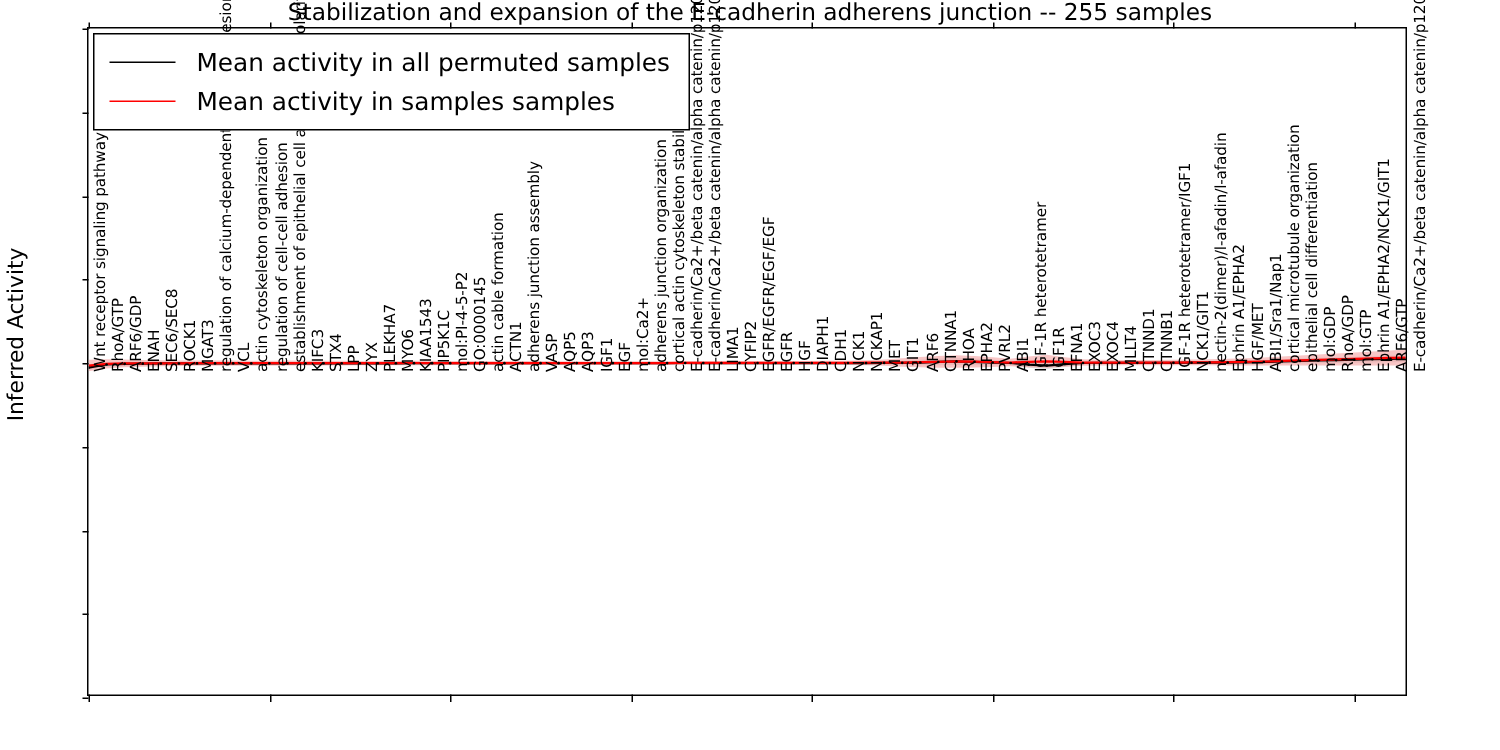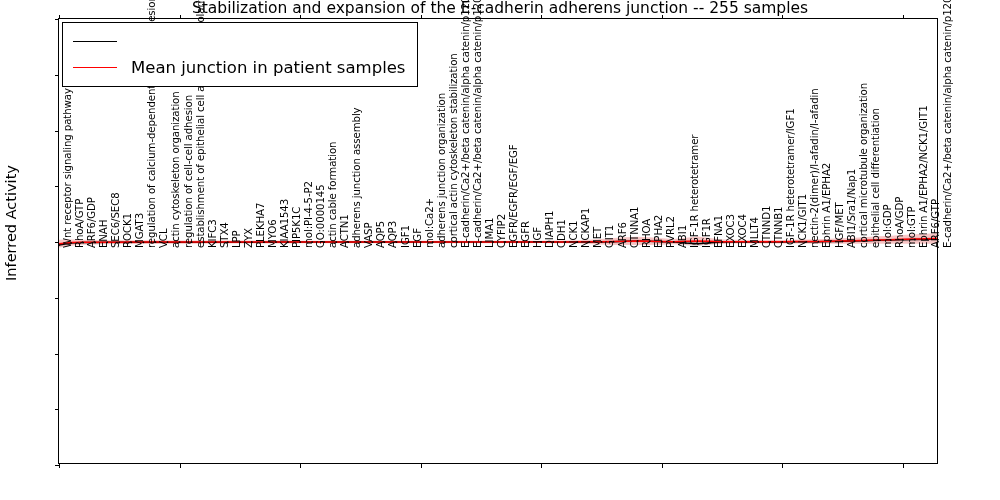--- a/index.html
+++ b/index.html
@@ -340,20 +340,21 @@
         <div class="xtl" style="left: 847.836px; top: 229px;">mol:GTP</div>
         <div class="xtl" style="left: 859.89px; top: 229px;">Ephrin A1/EPHA2/NCK1/GIT1</div>
         <div class="xtl" style="left: 871.945px; top: 229px;">ARF6/GTP</div>
         <div class="xtl" style="left: 884px; top: 229px;">E-cadherin/Ca2+/beta catenin/alpha catenin/p120 catenin</div>
       </div>
   </div>
 
   <div id="legend">
       <div class="legend-row">
         <span class="legend-swatch" style="border-top-color: rgb(0, 0, 0);"></span>
+        <span class="legend-text">Mean activity in all permuted samples</span>
       </div>
       <div class="legend-row">
         <span class="legend-swatch" style="border-top-color: rgb(255, 0, 0);"></span>
-        <span class="legend-text">Mean junction in patient samples</span>
+        <span class="legend-text">Mean activity in samples samples</span>
       </div>
     </div>
 
 </div>
 
 </body></html>

